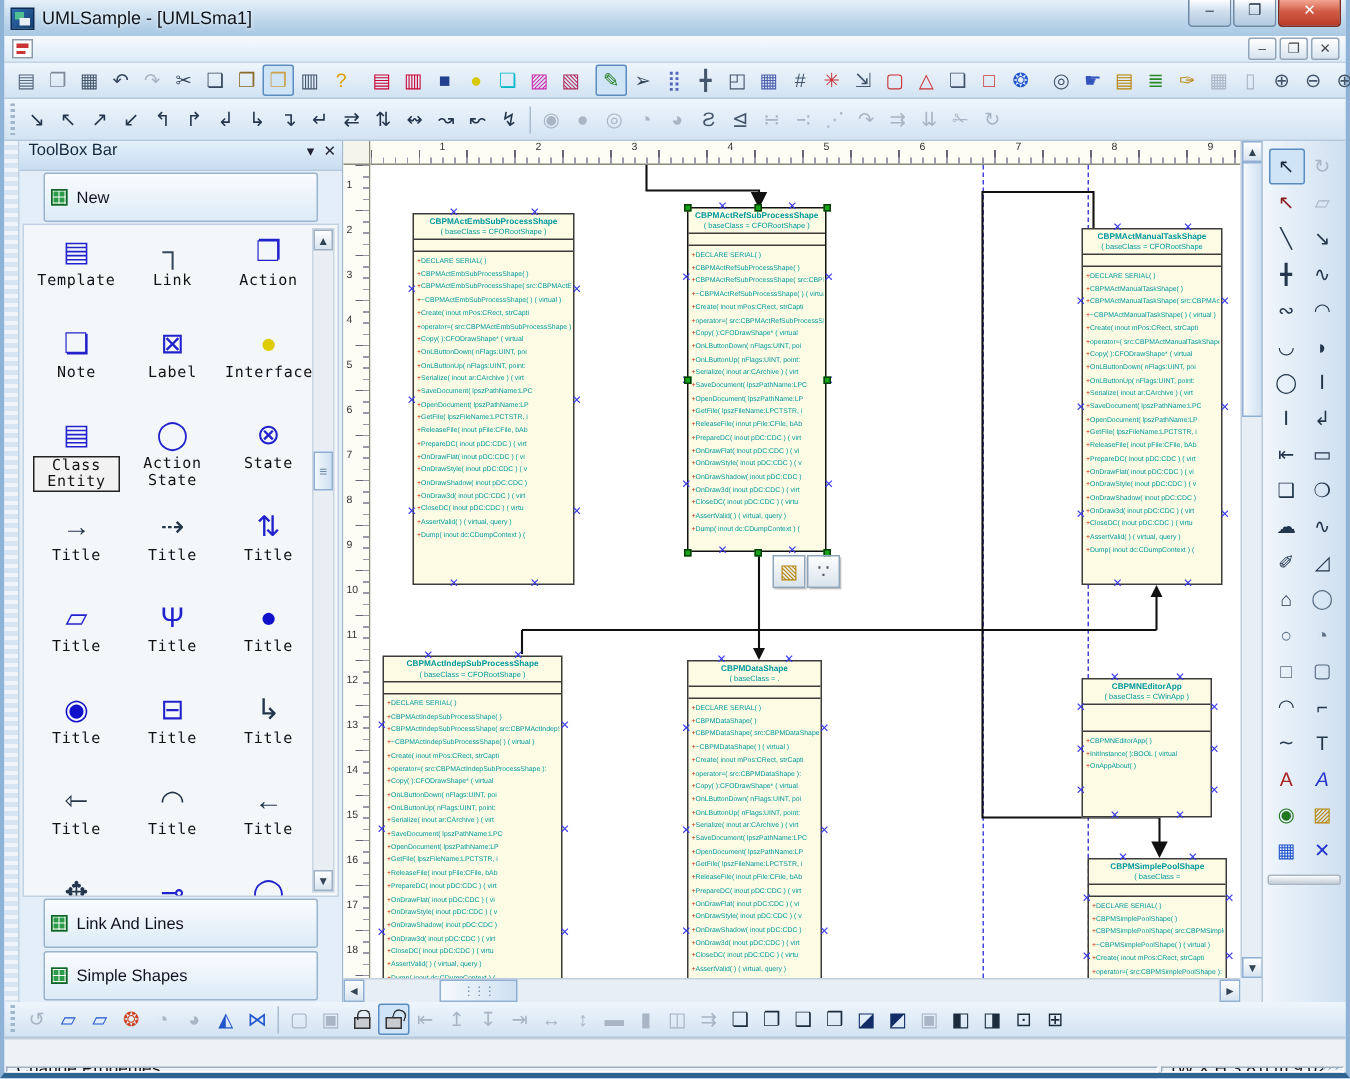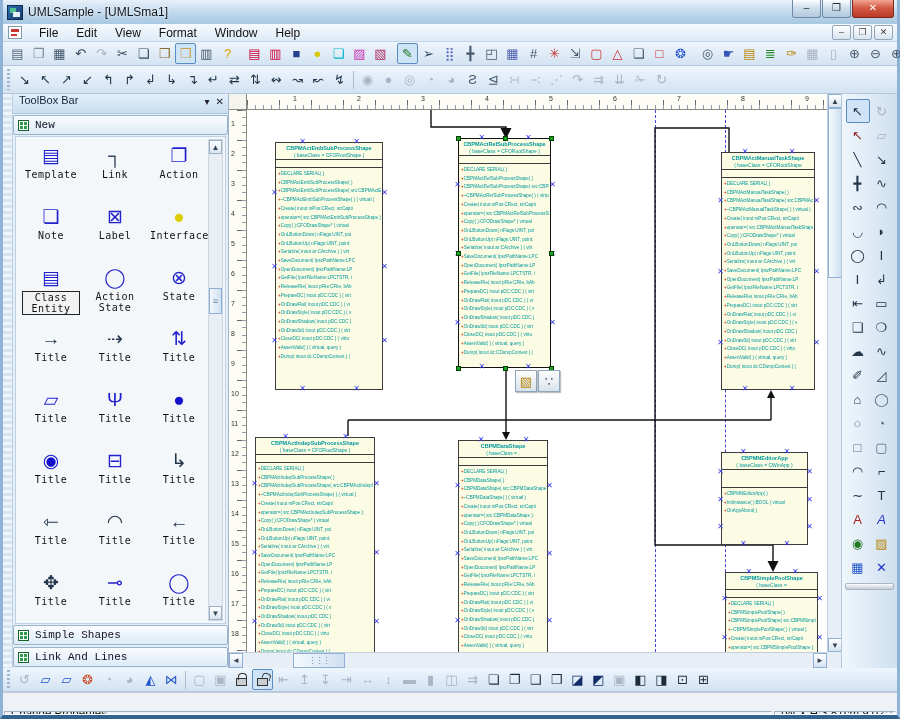--- a/index.html
+++ b/index.html
@@ -39,21 +39,21 @@
 
   
   .main { flex:1 1 auto; display:flex; position:relative; min-height:0; }
 
   
   .toolbox { width:226px; flex:0 0 auto; background:#e4eef8; display:flex; flex-direction:column; border-right:1px solid #9fb6cc; }
   .tbx-edge { position:absolute; left:0; top:0; bottom:0; width:10px; background:repeating-linear-gradient(180deg,#eef4fa 0 3px,#d7e5f2 3px 6px); border-right:1px solid #c0d2e2; }
   .tbx-inner { margin-left:10px; display:flex; flex-direction:column; height:100%; }
   .tbx-header { height:20px; background:linear-gradient(#e3f0fb,#c9ddf0); display:flex; align-items:flex-start; font-size:11px; color:#13283d; padding-left:6px; position:relative; border-bottom:1px solid #b3c7da; }
   .tbx-header .hbtns { position:absolute; right:4px; top:2px; display:flex; gap:6px; font-size:10px; color:#223; }
-  .tbx-section { height:20px; margin:1px 0; background:linear-gradient(#fafcfe,#dcebf7); border:1px solid #9ab4cc; border-radius:2px; display:flex; align-items:center; font-size:11px; color:#112; padding-left:4px; flex:0 0 auto;font-family:Liberation Mono, monospace; }
+  .tbx-section { height:33px; margin:1px 16px; background:linear-gradient(#fafcfe,#dcebf7); border:1px solid #9ab4cc; border-radius:2px; display:flex; align-items:center; font-size:11px; color:#112; padding-left:4px; flex:0 0 auto; }
   .grid-green { width:11px; height:11px; background:#2c9c4a; border:1px solid #14622a; margin-right:6px; background-image:linear-gradient(#fff 1px,transparent 1px),linear-gradient(90deg,#fff 1px,transparent 1px); background-size:4px 4px; }
   .tbx-items { flex:1 1 auto; background:#f4f7fa; border:1px solid #c0d2e2; margin:0 2px; position:relative; overflow:hidden; }
   .tbx-item { position:absolute; width:58px; text-align:center; }
   .tbx-item .ticon { height:26px; font-size:19px; color:#2222cc; line-height:26px; }
   .tbx-item .tlabel { font-family:"DejaVu Sans Mono",monospace; font-size:10px; color:#111; letter-spacing:0.5px; line-height:11px; white-space:pre-line; }
   .tbx-item.selected .tlabel { border:1px solid #222; background:#f2f2f2; }
   .tbx-scroll { position:absolute; right:2px; top:2px; bottom:2px; width:15px; background:#e9eef4; border:1px solid #c9d6e2; }
   .tbx-scroll .arr { position:absolute; left:0; right:0; height:14px; background:linear-gradient(#ffffff,#d8e4ef); border:1px solid #9fb0c2; font-size:8px; text-align:center; line-height:13px; color:#345; }
   .tbx-scroll .arr.up { top:0; } .tbx-scroll .arr.down { bottom:0; }
   .tbx-scroll .thumb { position:absolute; left:0; right:0; top:148px; height:26px; background:linear-gradient(90deg,#f2f7fc,#cfe0f2); border:1px solid #8fb0d4; }
@@ -131,28 +131,20 @@
     <div class="title-text">UMLSample - [UMLSma1]</div>
     <div class="win-controls">
       <div class="win-btn">–</div>
       <div class="win-btn">❐</div>
       <div class="win-btn close">✕</div>
     </div>
   </div>
 
   <div class="menubar">
     <div class="mdi-doc"></div>
-    <div id="menu-items" style="display:flex;">
-        <div class="menu-item">File</div>
-        <div class="menu-item">Edit</div>
-        <div class="menu-item">View</div>
-        <div class="menu-item">Format</div>
-        <div class="menu-item">Window</div>
-        <div class="menu-item">Help</div>
-      </div>
     <div class="mdi-controls" id="mdi-controls">
         <div class="mdi-btn">–</div>
         <div class="mdi-btn">❐</div>
         <div class="mdi-btn">✕</div>
       </div>
   </div>
 
   <div class="toolbar row1" id="toolbar-main">
       <div class="tb-grip"></div>
       <div class="tb-btn">
@@ -499,25 +491,25 @@
               <div class="ticon" style="color: rgb(34, 34, 204);">⊸</div>
               <div class="tlabel">Title</div>
             </div>
             <div class="tbx-item" style="left: 134px; top: 433px;">
               <div class="ticon" style="color: rgb(34, 34, 204);">◯</div>
               <div class="tlabel">Title</div>
             </div>
           </div>
         <div class="tbx-section">
           <span class="grid-green"></span>
-          <span>Simple Shapes</span>
+          <span>Link And Lines</span>
         </div>
         <div class="tbx-section">
           <span class="grid-green"></span>
-          <span>Link And Lines</span>
+          <span>Simple Shapes</span>
         </div>
       </div>
     </div>
 
     <div class="canvas-zone">
       <div class="ruler-corner"></div>
       <div class="ruler-h" id="ruler-h">
           <span style="left: 46px;">1</span>
           <span style="left: 110px;">2</span>
           <span style="left: 174px;">3</span>

